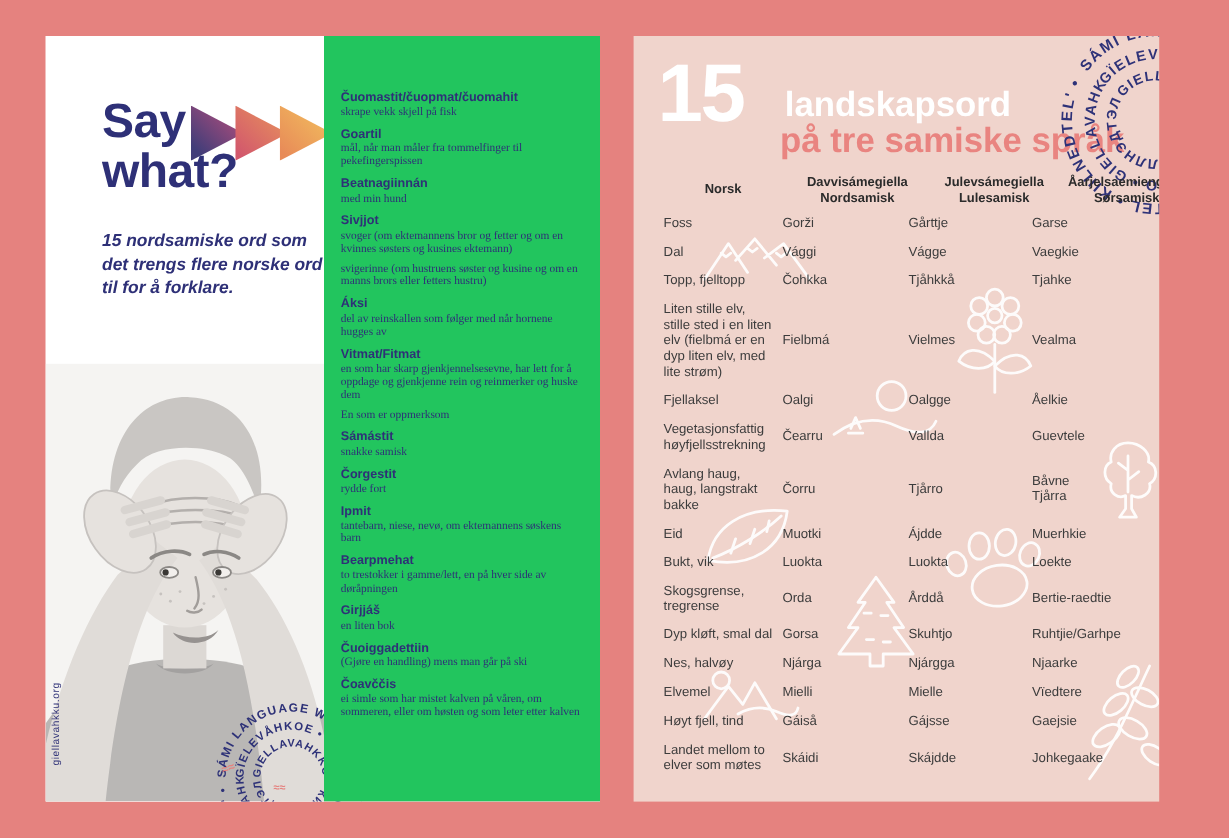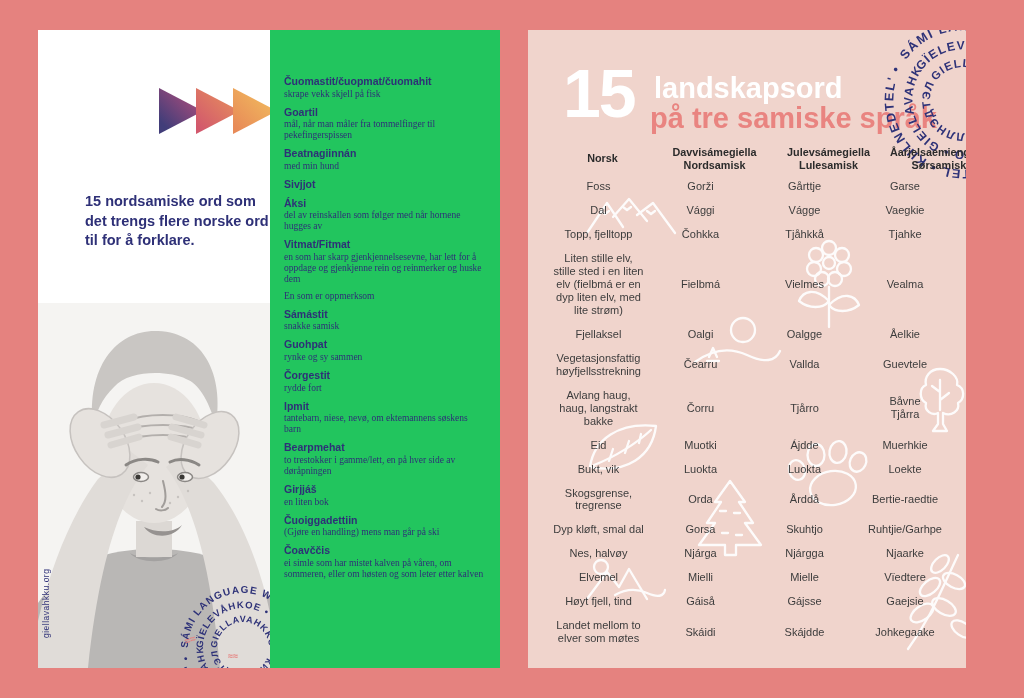--- a/index.html
+++ b/index.html
@@ -16,60 +16,64 @@
              box-sizing:border-box;padding:46px 16px 0 14px;}
   .say-title{position:absolute;left:47px;top:50px;margin:0;
              font-size:40px;font-weight:700;color:#2e3077;line-height:1.06;letter-spacing:-0.5px;}
   .say-title span{display:block;}
   .tri-row{position:absolute;left:128px;top:58px;display:flex;}
   .tri{width:44px;height:46px;clip-path:polygon(0 0,100% 50%,0 100%);margin-left:-7px;}
   .tri1{background:linear-gradient(45deg,#413d79 15%,#b94f7c 95%);}
   .tri2{background:linear-gradient(45deg,#d2586c 10%,#e8935c 95%);}
   .tri3{background:linear-gradient(45deg,#e88b58 10%,#f2c05e 95%);}
   .intro{position:absolute;left:47px;top:162px;width:188px;margin:0;
-         font-size:14.5px;line-height:1.35;color:#2e3077;font-weight:600;}
+         font-size:14.5px;line-height:1.35;color:#2e3077;font-weight:600;font-style:italic;}
   .photo{position:absolute;left:0;top:273px;width:232px;height:365px;}
   .vert-url{position:absolute;left:3px;top:518px;height:90px;
             writing-mode:vertical-rl;transform:rotate(180deg);
             font-size:8.5px;color:#2e3077;letter-spacing:0.5px;}
   
   .word{margin-bottom:7px;}
   .word-term{font-size:10.5px;font-weight:700;color:#2e3077;line-height:1.12;margin-bottom:1px;}
   .word-def{margin:0;font-size:9.5px;line-height:1.15;color:#2e3077;font-family:Liberation Serif, serif;}
   .word-def + .word-def{margin-top:6px;}
   
   .stamp-a{position:absolute;left:130px;top:543px;}
   .stamp-b{position:absolute;left:340px;top:-25px;transform:rotate(35deg);}
   .stamp text{font-family:"Liberation Sans", sans-serif;font-weight:700;fill:#2e3278;}
   
   .card-right{left:528px;width:438px;background:#f0d4cc;}
-  .big-number{position:absolute;left:20px;top:14px;margin:15px;
+  .big-number{position:absolute;left:20px;top:14px;margin:0;
               font-size:68px;font-weight:700;color:#ffffff;line-height:1;letter-spacing:-2px;}
   .rp-title1{position:absolute;left:110px;top:28px;margin:16px;
              font-size:29px;font-weight:700;color:#ffffff;line-height:1;}
   .rp-title2{position:absolute;left:110px;top:62px;margin:12px;
              font-size:29px;font-weight:700;color:#e98480;line-height:1;}
   .thead,.trow{display:grid;grid-template-columns:99px 105px 103px 1fr;align-items:center;}
   .thead{position:absolute;left:25px;right:8px;top:116px;gap:10px;}
   .hcell{text-align:center;font-size:10.8px;font-weight:700;color:#2b2b2b;line-height:1.18;}
   .hl:empty{display:none;}
   .hl{display:block;white-space:nowrap;}
-  .tbody{position:absolute;left:25px;right:8px;top:150px;text-align:center;}
+  .tbody{position:absolute;left:25px;right:8px;top:150px;}
   .trow{margin-bottom:11px;}
   .tcell{font-size:11px;color:#3c3c3c;line-height:1.18;padding-right:8px;white-space:pre-line;}
   .icon-layer{position:absolute;left:0;top:0;width:438px;height:638px;pointer-events:none;}
   .icon-layer *{vector-effect:non-scaling-stroke;}
   .wicon{stroke:#ffffff;stroke-width:2.3;fill:none;stroke-linecap:round;stroke-linejoin:round;opacity:0.92;}
 </style>
 </head>
 <body>
 
 <div class="card card-left">
   <div class="left-white">
 
+    <h1 class="say-title">
+      <span>Say</span>
+      <span>what?</span>
+    </h1>
 
     <div class="tri-row">
       <div class="tri tri1"></div>
       <div class="tri tri2"></div>
       <div class="tri tri3"></div>
     </div>
 
     <p class="intro">15 nordsamiske ord som det trengs flere norske ord til for å forklare.</p>
 
     <svg class="photo" viewBox="0 0 232 365">
@@ -151,20 +155,26 @@
       <div class="word">
         <div class="word-term">Beatnagiinnán</div>
         <div>
 
             <p class="word-def">med min hund</p>
           </div>
       </div>
 
       <div class="word">
         <div class="word-term">Sivjjot</div>
+        <div>
+
+            <p class="word-def">svoger (om ektemannens bror og fetter og om en kvinnes søsters og kusines ektemann)</p>
+
+            <p class="word-def">svigerinne (om hustruens søster og kusine og om en manns brors eller fetters hustru)</p>
+          </div>
       </div>
 
 
       <div class="word">
         <div class="word-term">Áksi</div>
         <div>
 
             <p class="word-def">del av reinskallen som følger med når hornene hugges av</p>
           </div>
       </div>
@@ -180,27 +190,20 @@
       </div>
 
       <div class="word">
         <div class="word-term">Sámástit</div>
         <div>
 
             <p class="word-def">snakke samisk</p>
           </div>
       </div>
 
-      <div class="word">
-        <div class="word-term">Guohpat</div>
-        <div>
-
-            <p class="word-def">rynke og sy sammen</p>
-          </div>
-      </div>
 
       <div class="word">
         <div class="word-term">Čorgestit</div>
         <div>
 
             <p class="word-def">rydde fort</p>
           </div>
       </div>
 
       <div class="word">

